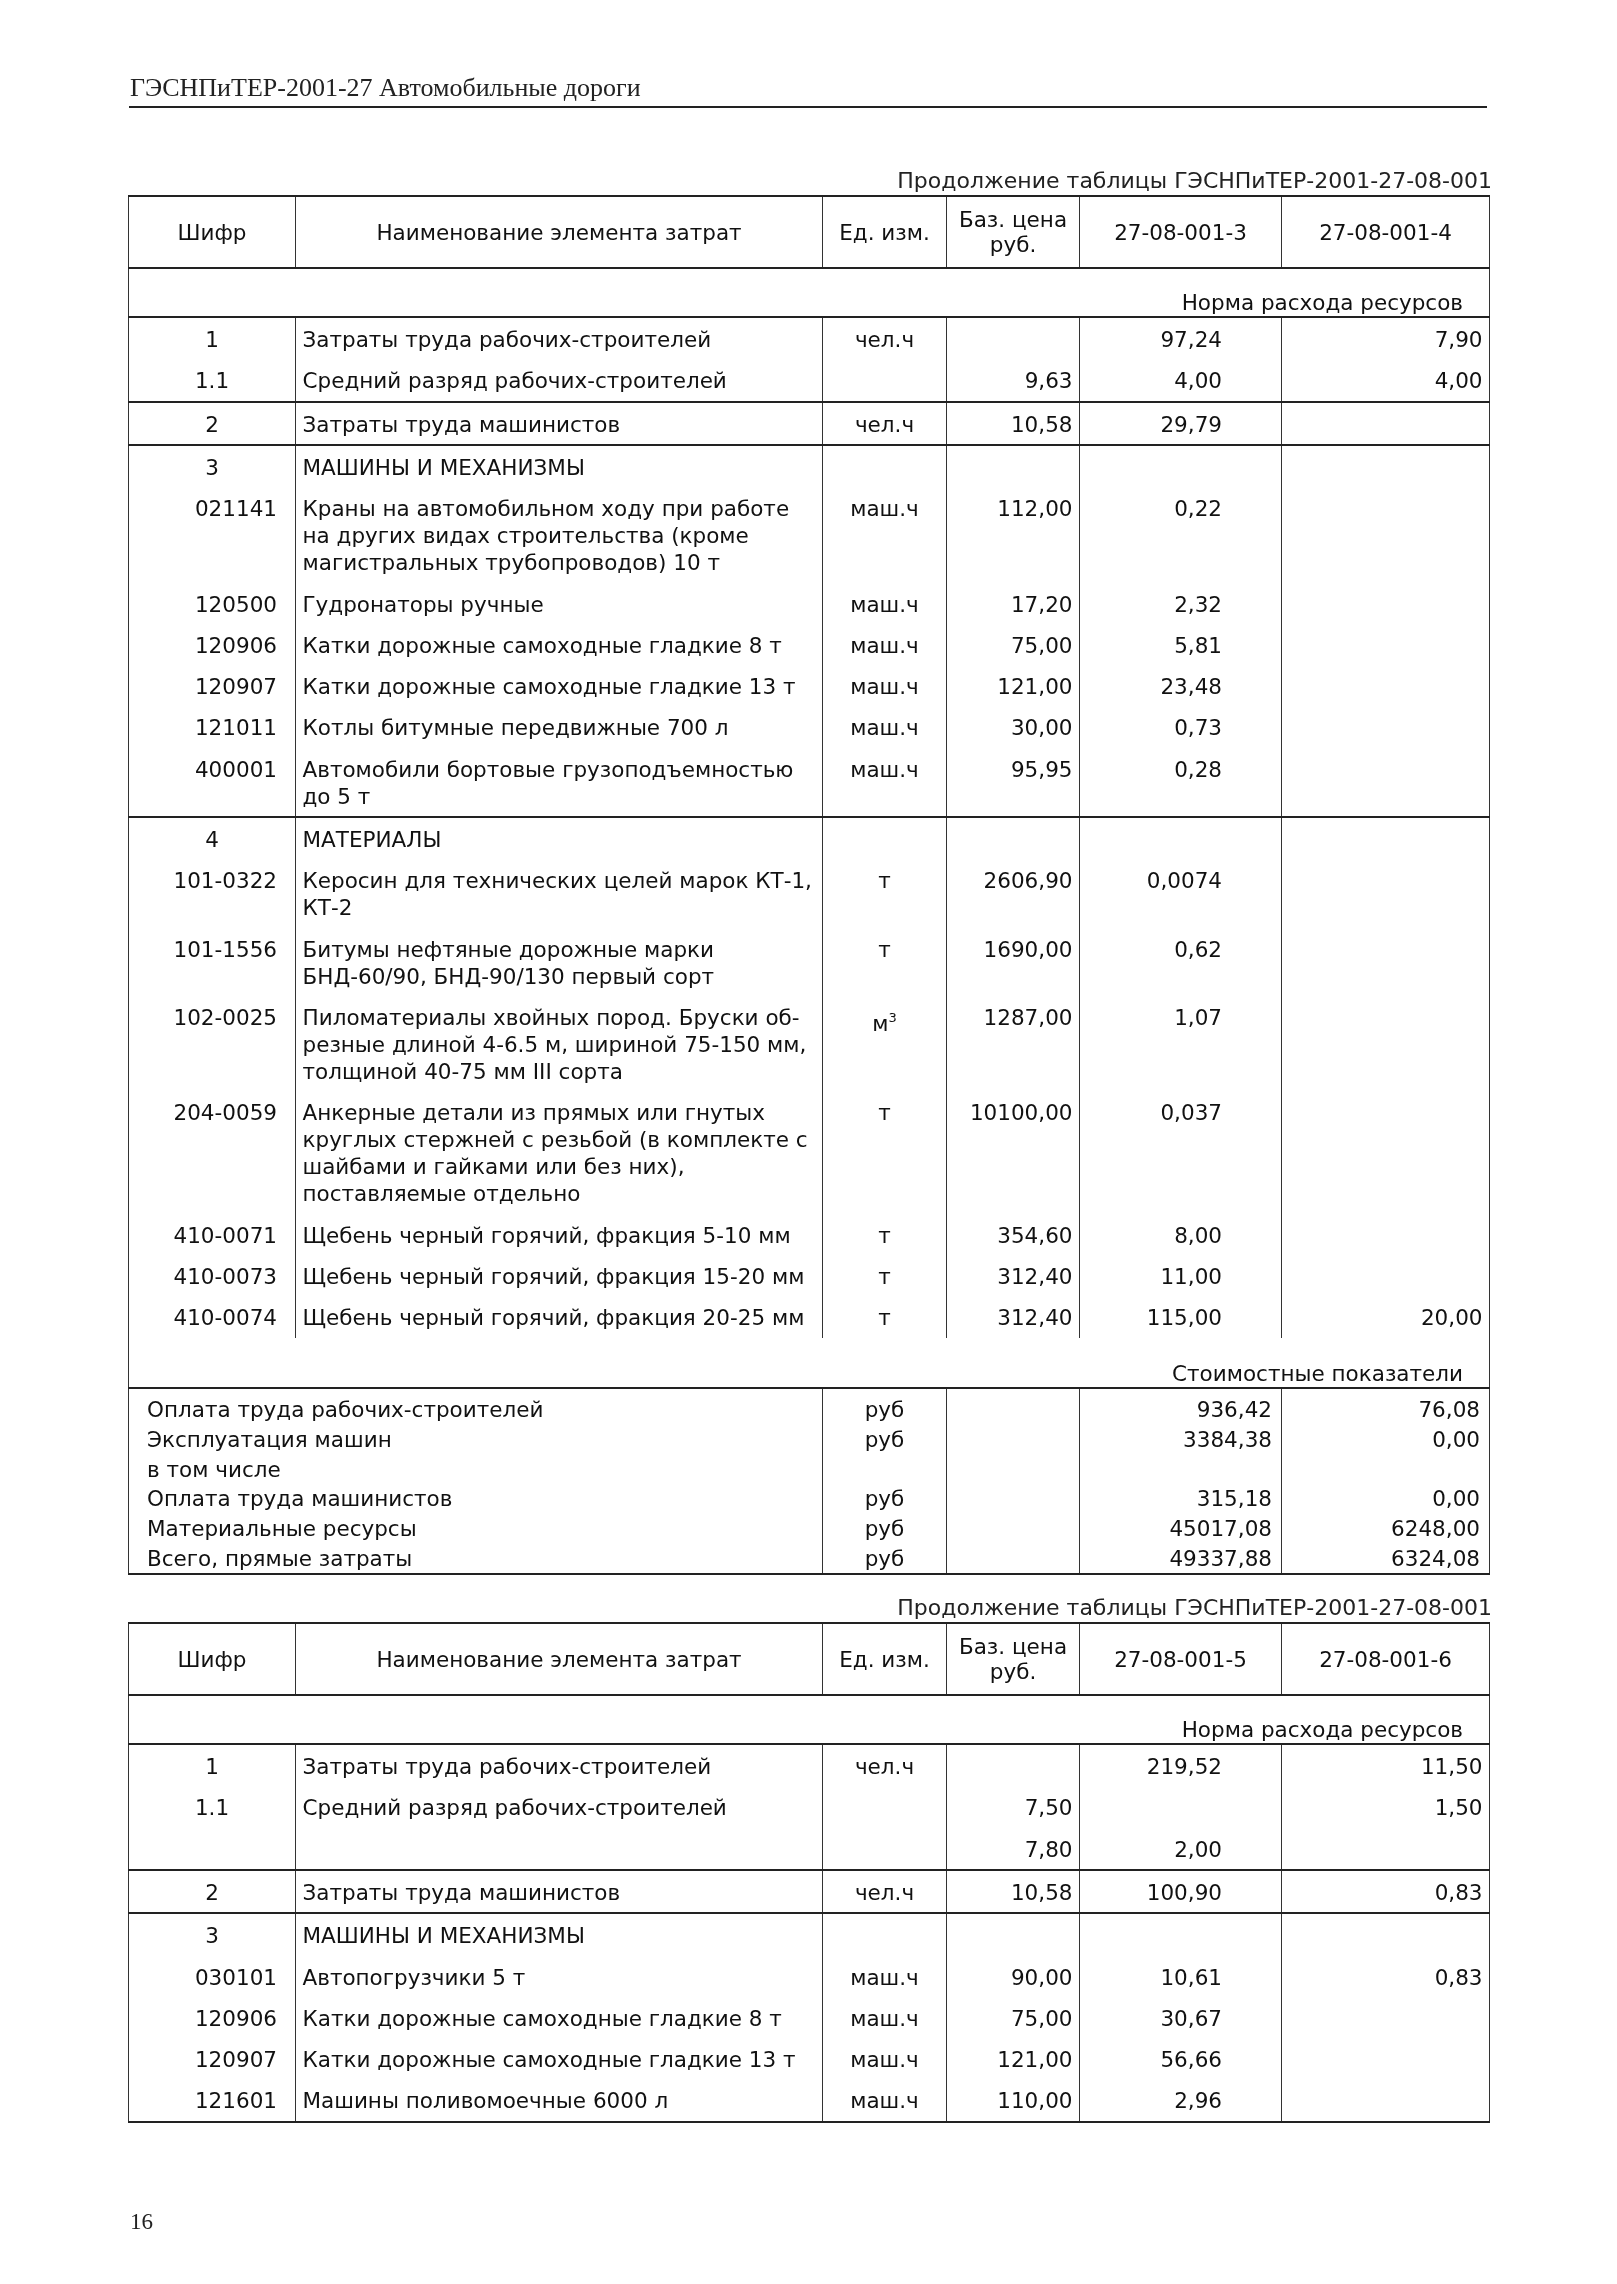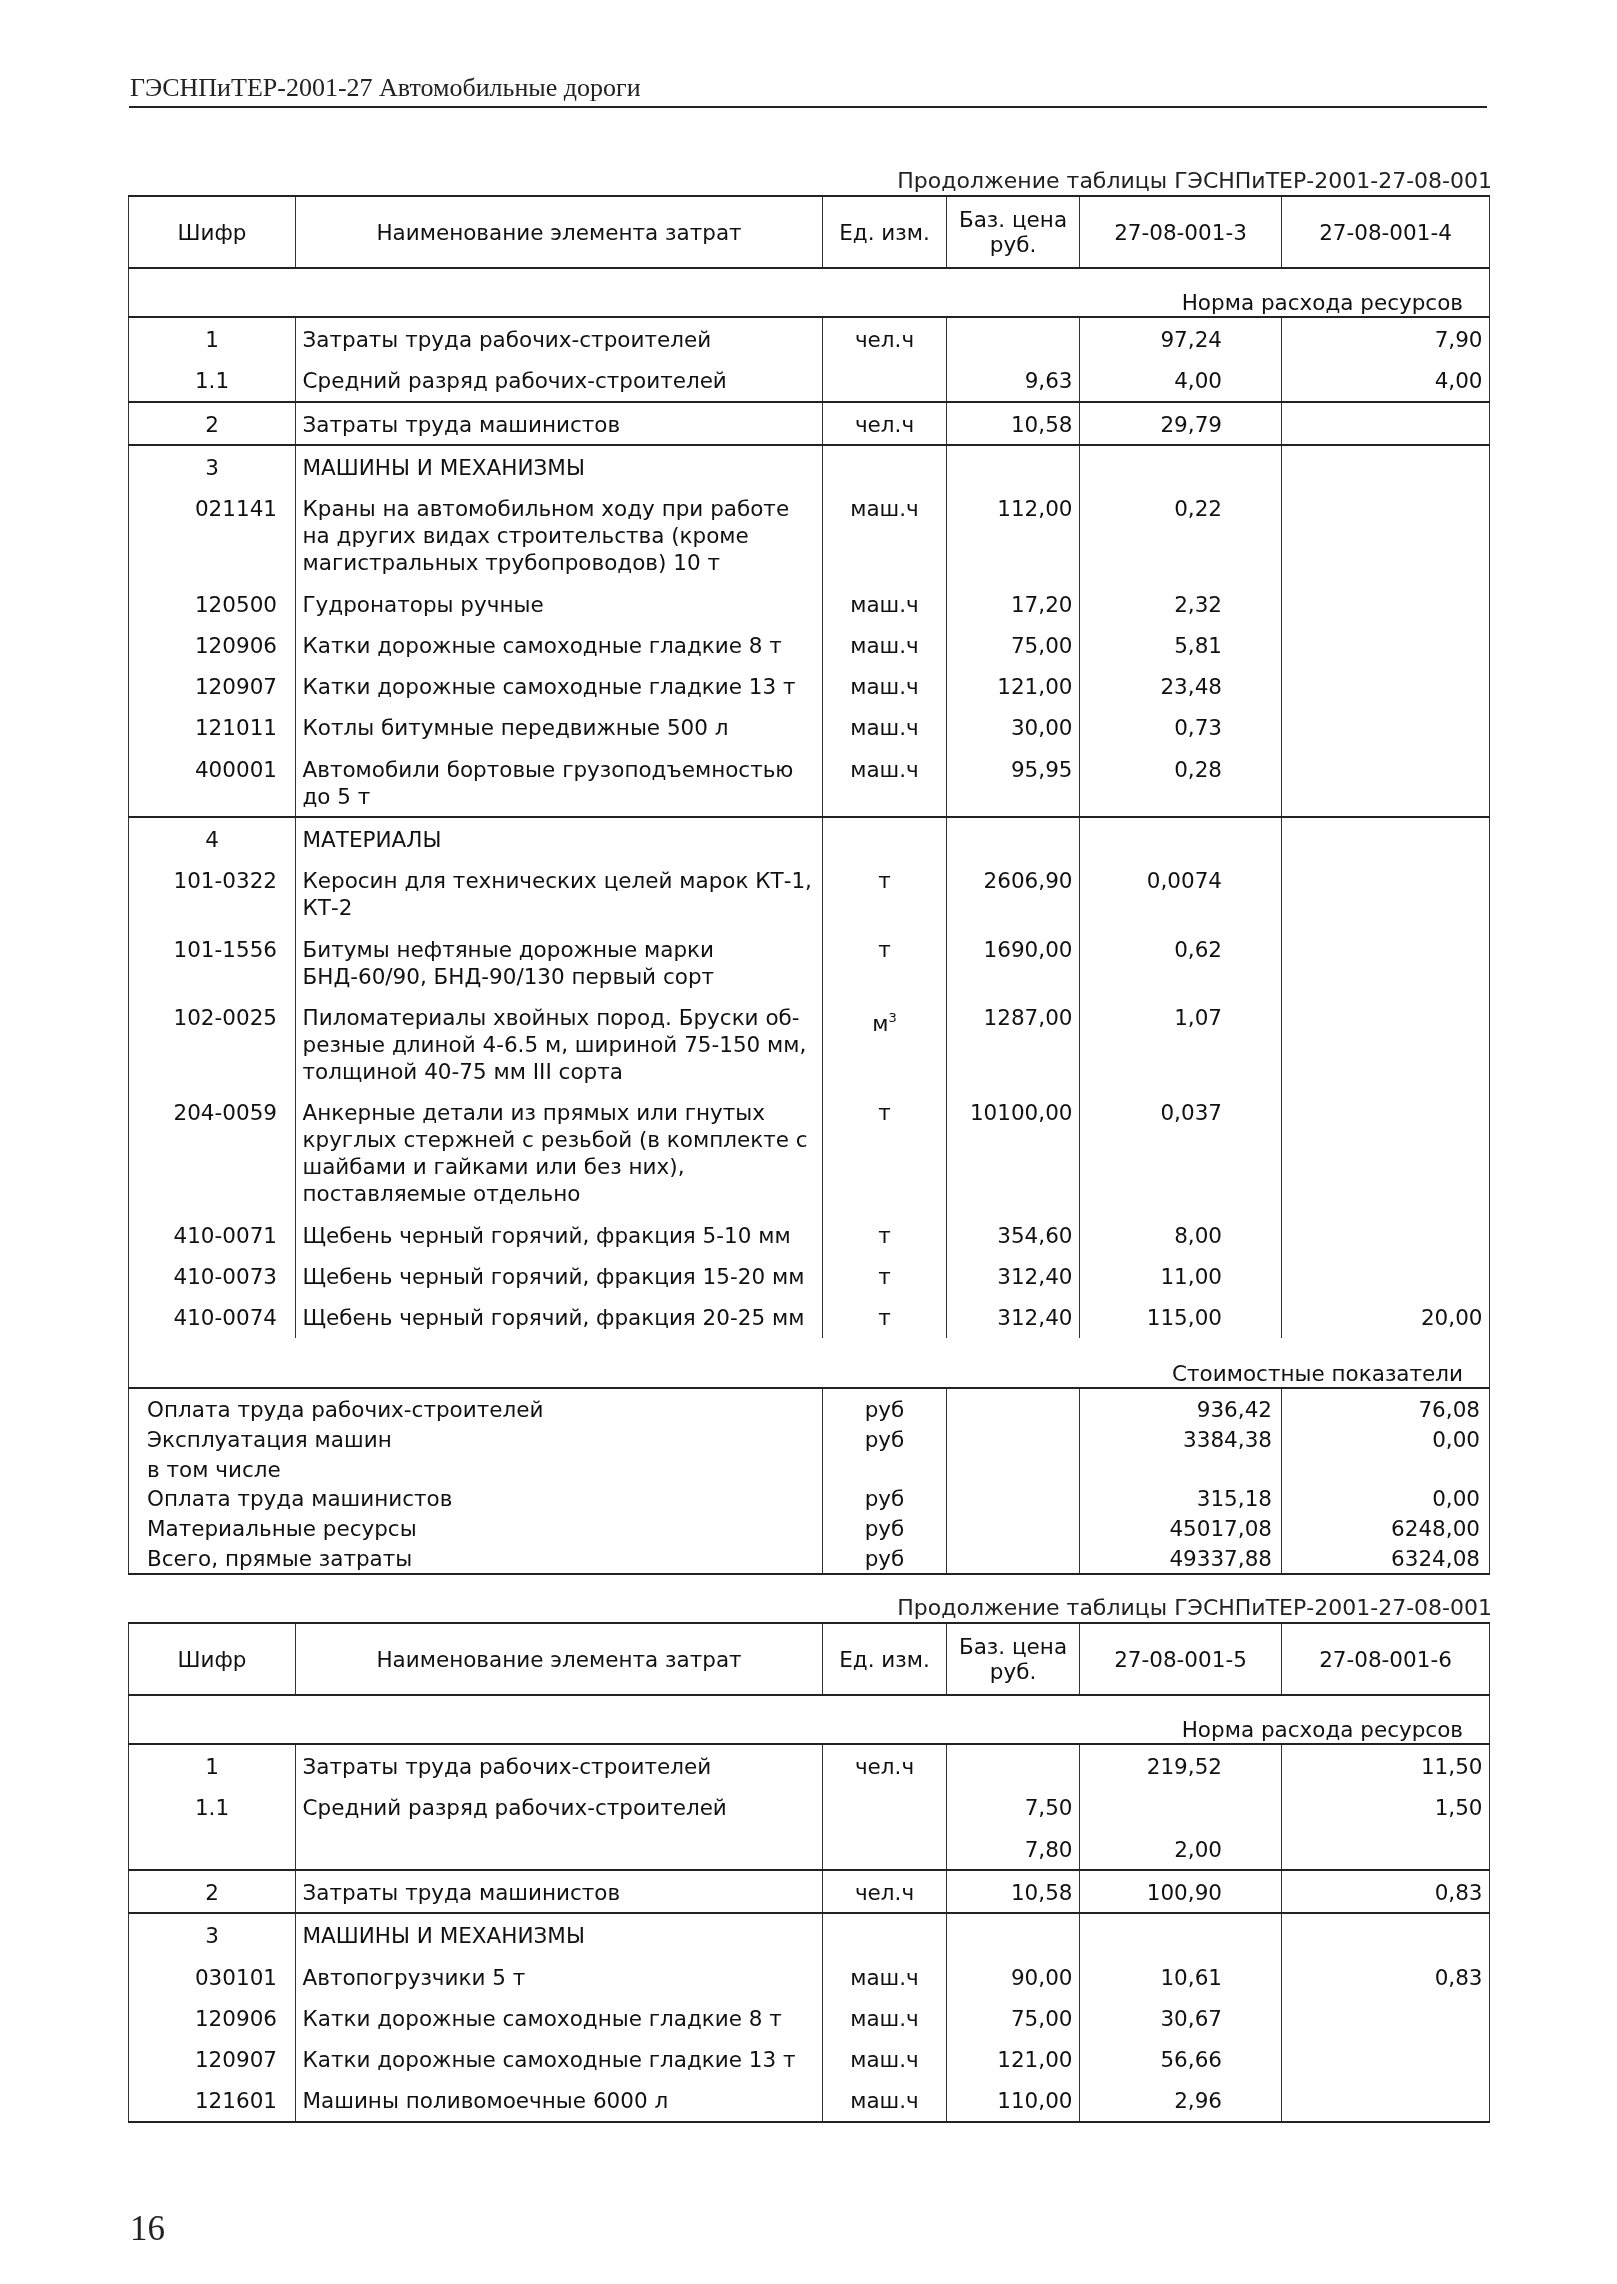--- a/index.html
+++ b/index.html
@@ -45,21 +45,21 @@
   td.unit { text-align: center; }
   td.num { text-align: right; }
   td.num.pad { padding-right: 59px !important; }
   .bold { font-weight: bold; }
   table.norm tr.sum td { line-height: 26px; padding-top: 2.6px; padding-bottom: 1.3px; }
   table.norm tr.sum td.lbl { padding-left: 18px; }
   table.norm tr.sum td.num { padding-right: 9px; }
   sup { font-size: 13px; vertical-align: 9px; }
   .page-num {
     position: absolute; left: 130px; top: 2209px;
-    font-family: "Liberation Serif", serif; font-size: 35px; color: #222; text-align: center;
+    font-family: "Liberation Serif", serif; font-size: 23px; color: #222; text-align: center;
   }
 </style>
 </head>
 <body>
 
 <div class="running-head">ГЭСНПиТЕР-2001-27 Автомобильные дороги</div>
 <div class="head-rule"></div>
 
 <div class="caption" style="top:168px;">Продолжение таблицы ГЭСНПиТЕР-2001-27-08-001</div>
 <table class="norm" style="top:195px;">
@@ -144,21 +144,21 @@
       <tr class="r">
         <td class="code">120907</td>
         <td>Катки дорожные самоходные гладкие 13 т</td>
         <td class="unit">маш.ч</td>
         <td class="num">121,00</td>
         <td class="num pad">23,48</td>
         <td class="num"></td>
       </tr>
       <tr class="r">
         <td class="code">121011</td>
-        <td>Котлы битумные передвижные 500 л</td>
+        <td>Котлы битумные передвижные 700 л</td>
         <td class="unit">маш.ч</td>
         <td class="num">30,00</td>
         <td class="num pad">0,73</td>
         <td class="num"></td>
       </tr>
       <tr class="r">
         <td class="code">400001</td>
         <td>Автомобили бортовые грузоподъемностью до 5 т</td>
         <td class="unit">маш.ч</td>
         <td class="num">95,95</td>

